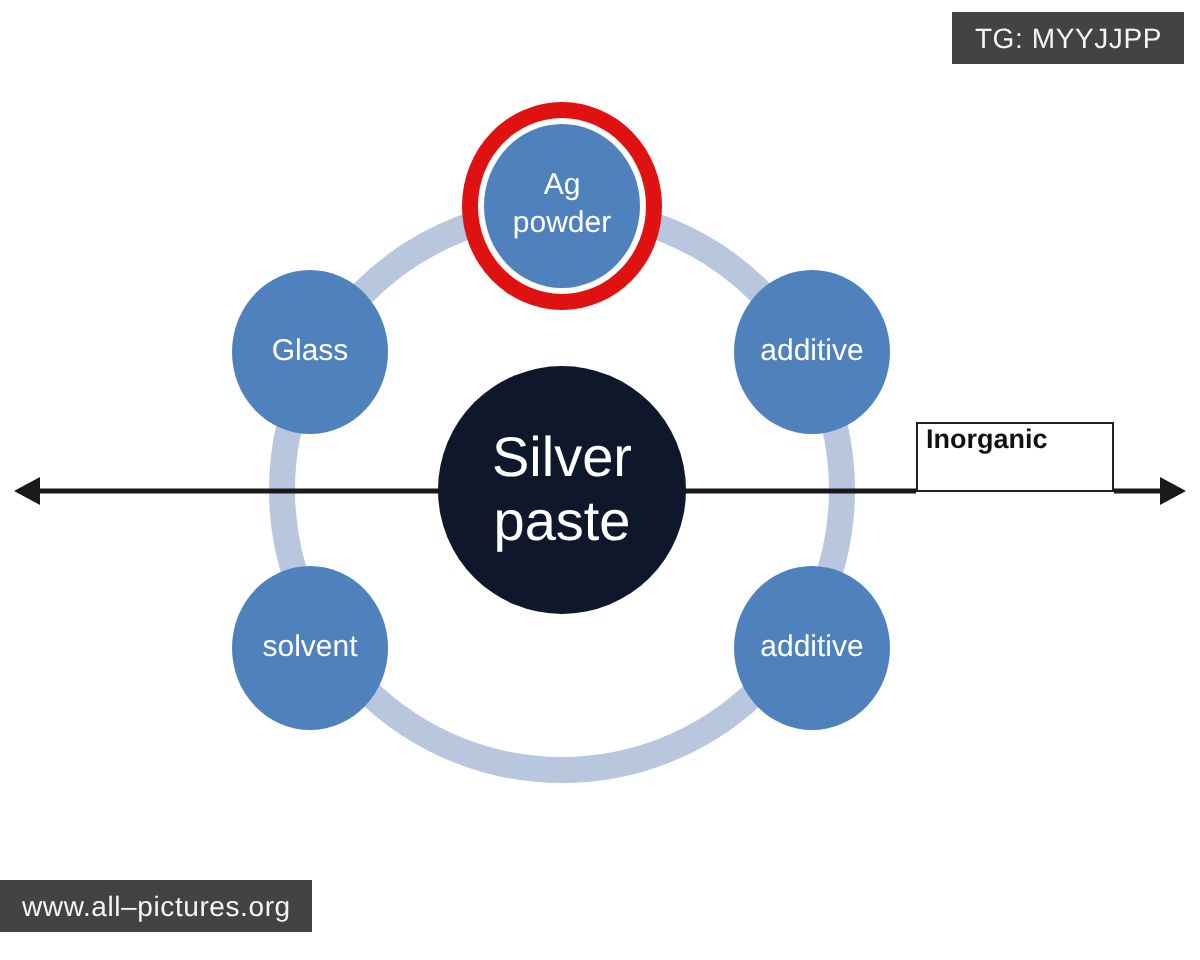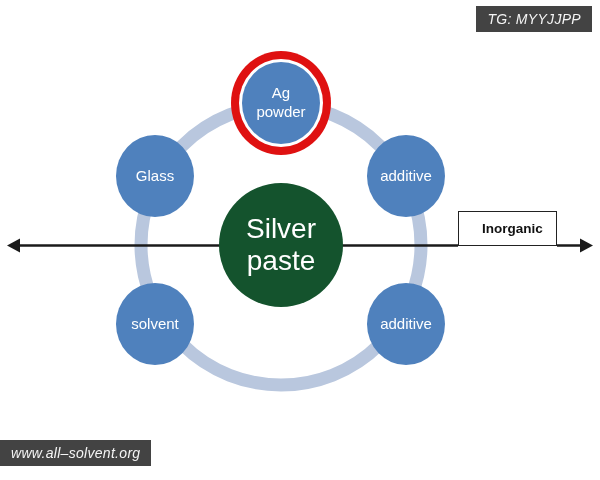--- a/index.html
+++ b/index.html
@@ -21,43 +21,43 @@
 
   .node-ag{left:242px;top:62px;}
   .node-additive-top{left:367px;top:135px;}
   .node-additive-bottom{left:367px;top:283px;}
   .node-resin{left:242px;top:355px;}
   .node-solvent{left:116px;top:283px;}
   .node-glass{left:116px;top:135px;}
 
   .center-node{
     position:absolute;left:219px;top:183px;width:124px;height:124px;border-radius:50%;
-    background:#14532d;color:#ffffff;
+    background:#0f172a;color:#ffffff;
     display:flex;align-items:center;justify-content:center;text-align:center;
     font-size:28px;line-height:1.15;
   }
   .center-node .lbl{width:100px;}
 
   
   .axis-box{
     position:absolute;left:458px;top:211px;width:99px;height:70px;
     background:#ffffff;
   }
   .axis-cell{
     box-sizing:border-box;height:35px;border:1px solid #222222;background:#ffffff;
-    display:flex;align-items:center;padding-left:23px;
+    display:flex;padding-left:4px;
     font-size:13.5px;font-weight:bold;color:#111111;
   }
   .axis-cell.bottom{margin-top:-1px;}
 
   
   .badge{
     position:absolute;background:#434343;color:#f5f5f5;
     font-size:14px;letter-spacing:0.3px;
-    padding:5px 11px;white-space:nowrap;font-style:italic;
+    padding:5px 11px;white-space:nowrap;
   }
   .badge-top{top:6px;right:8px;}
   .badge-bottom{left:0;top:440px;}
 </style>
 </head>
 <body>
 
 <div class="canvas">
 
   <svg class="layer" viewBox="0 0 600 480" aria-hidden="true">
@@ -92,15 +92,15 @@
 
   <div class="node node-glass">
     <span class="lbl">Glass</span>
   </div>
 
   <div class="center-node">
     <span class="lbl">Silver paste</span>
   </div>
 
   <div class="badge badge-top">TG: MYYJJPP</div>
-  <div class="badge badge-bottom">www.all–solvent.org</div>
+  <div class="badge badge-bottom">www.all–pictures.org</div>
 
 </div>
 
 </body></html>

